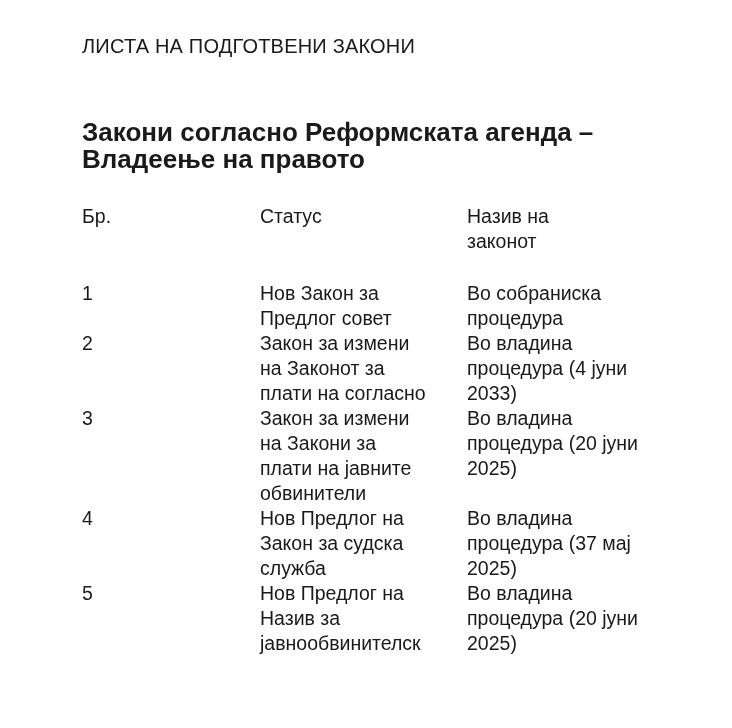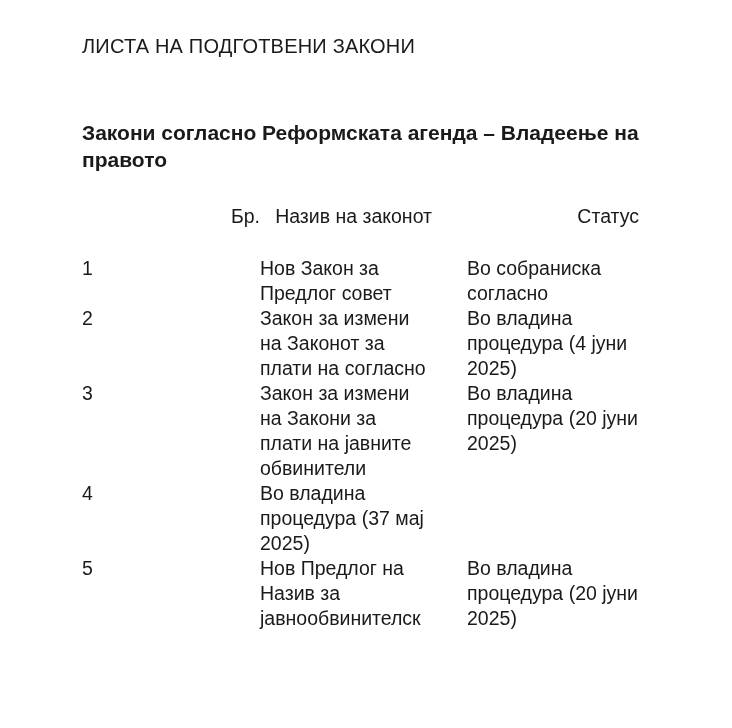--- a/index.html
+++ b/index.html
@@ -20,39 +20,38 @@
     border-radius: 25px;
   }
   .doc-title {
     font-size: 20px;
     font-weight: 400;
     line-height: 26px;
     margin: 0;
     letter-spacing: 0.2px;
   }
   .section-heading {
-    font-size: 21px;
+    font-size: 26px;
     font-weight: 700;
     line-height: 27px;
     margin: 60px 0 0 0;
     max-width: 578px;
   }
   .law-table {
     margin-top: 31px;
     font-size: 19.5px;
     line-height: 25px;
   }
   .trow {
     display: grid;
     grid-template-columns: 178px 207px 190px;
     align-items: start;
   }
   .thead {
     margin-bottom: 27px;
-    text-align: right;
   }
   .cell {
     box-sizing: border-box;
   }
   .cell.name {
     padding-right: 35px;
   }
   .cell.status {
     padding-right: 18px;
   }
@@ -63,44 +62,45 @@
 <div class="page">
 
   <h1 class="doc-title">ЛИСТА НА ПОДГОТВЕНИ ЗАКОНИ</h1>
 
   <h2 class="section-heading">Закони согласно Реформската агенда – Владеење на правото</h2>
 
   <div class="law-table">
 
     <div class="trow thead">
       <div class="cell num">Бр.</div>
+      <div class="cell status">Статус</div>
       <div class="cell name">Назив на законот</div>
-      <div class="cell status">Статус</div>
     </div>
 
     <div class="trow">
       <div class="cell num">1</div>
       <div class="cell name">Нов Закон за Предлог совет</div>
-      <div class="cell status">Во собраниска согласно</div>
+      <div class="cell status">Во собраниска процедура</div>
     </div>
 
     <div class="trow">
       <div class="cell num">2</div>
       <div class="cell name">Закон за измени на Законот за плати на согласно</div>
-      <div class="cell status">Во владина процедура (4 јуни 2025)</div>
+      <div class="cell status">Во владина процедура (4 јуни 2033)</div>
     </div>
 
     <div class="trow">
       <div class="cell num">3</div>
       <div class="cell name">Закон за измени на Закони за плати на јавните обвинители</div>
       <div class="cell status">Во владина процедура (20 јуни 2025)</div>
     </div>
 
     <div class="trow">
       <div class="cell num">4</div>
+      <div class="cell name">Нов Предлог на Закон за судска служба</div>
       <div class="cell status">Во владина процедура (37 мај 2025)</div>
     </div>
 
     <div class="trow">
       <div class="cell num">5</div>
       <div class="cell name">Нов Предлог на Назив за јавнообвинителск</div>
       <div class="cell status">Во владина процедура (20 јуни 2025)</div>
     </div>
 
   </div>

